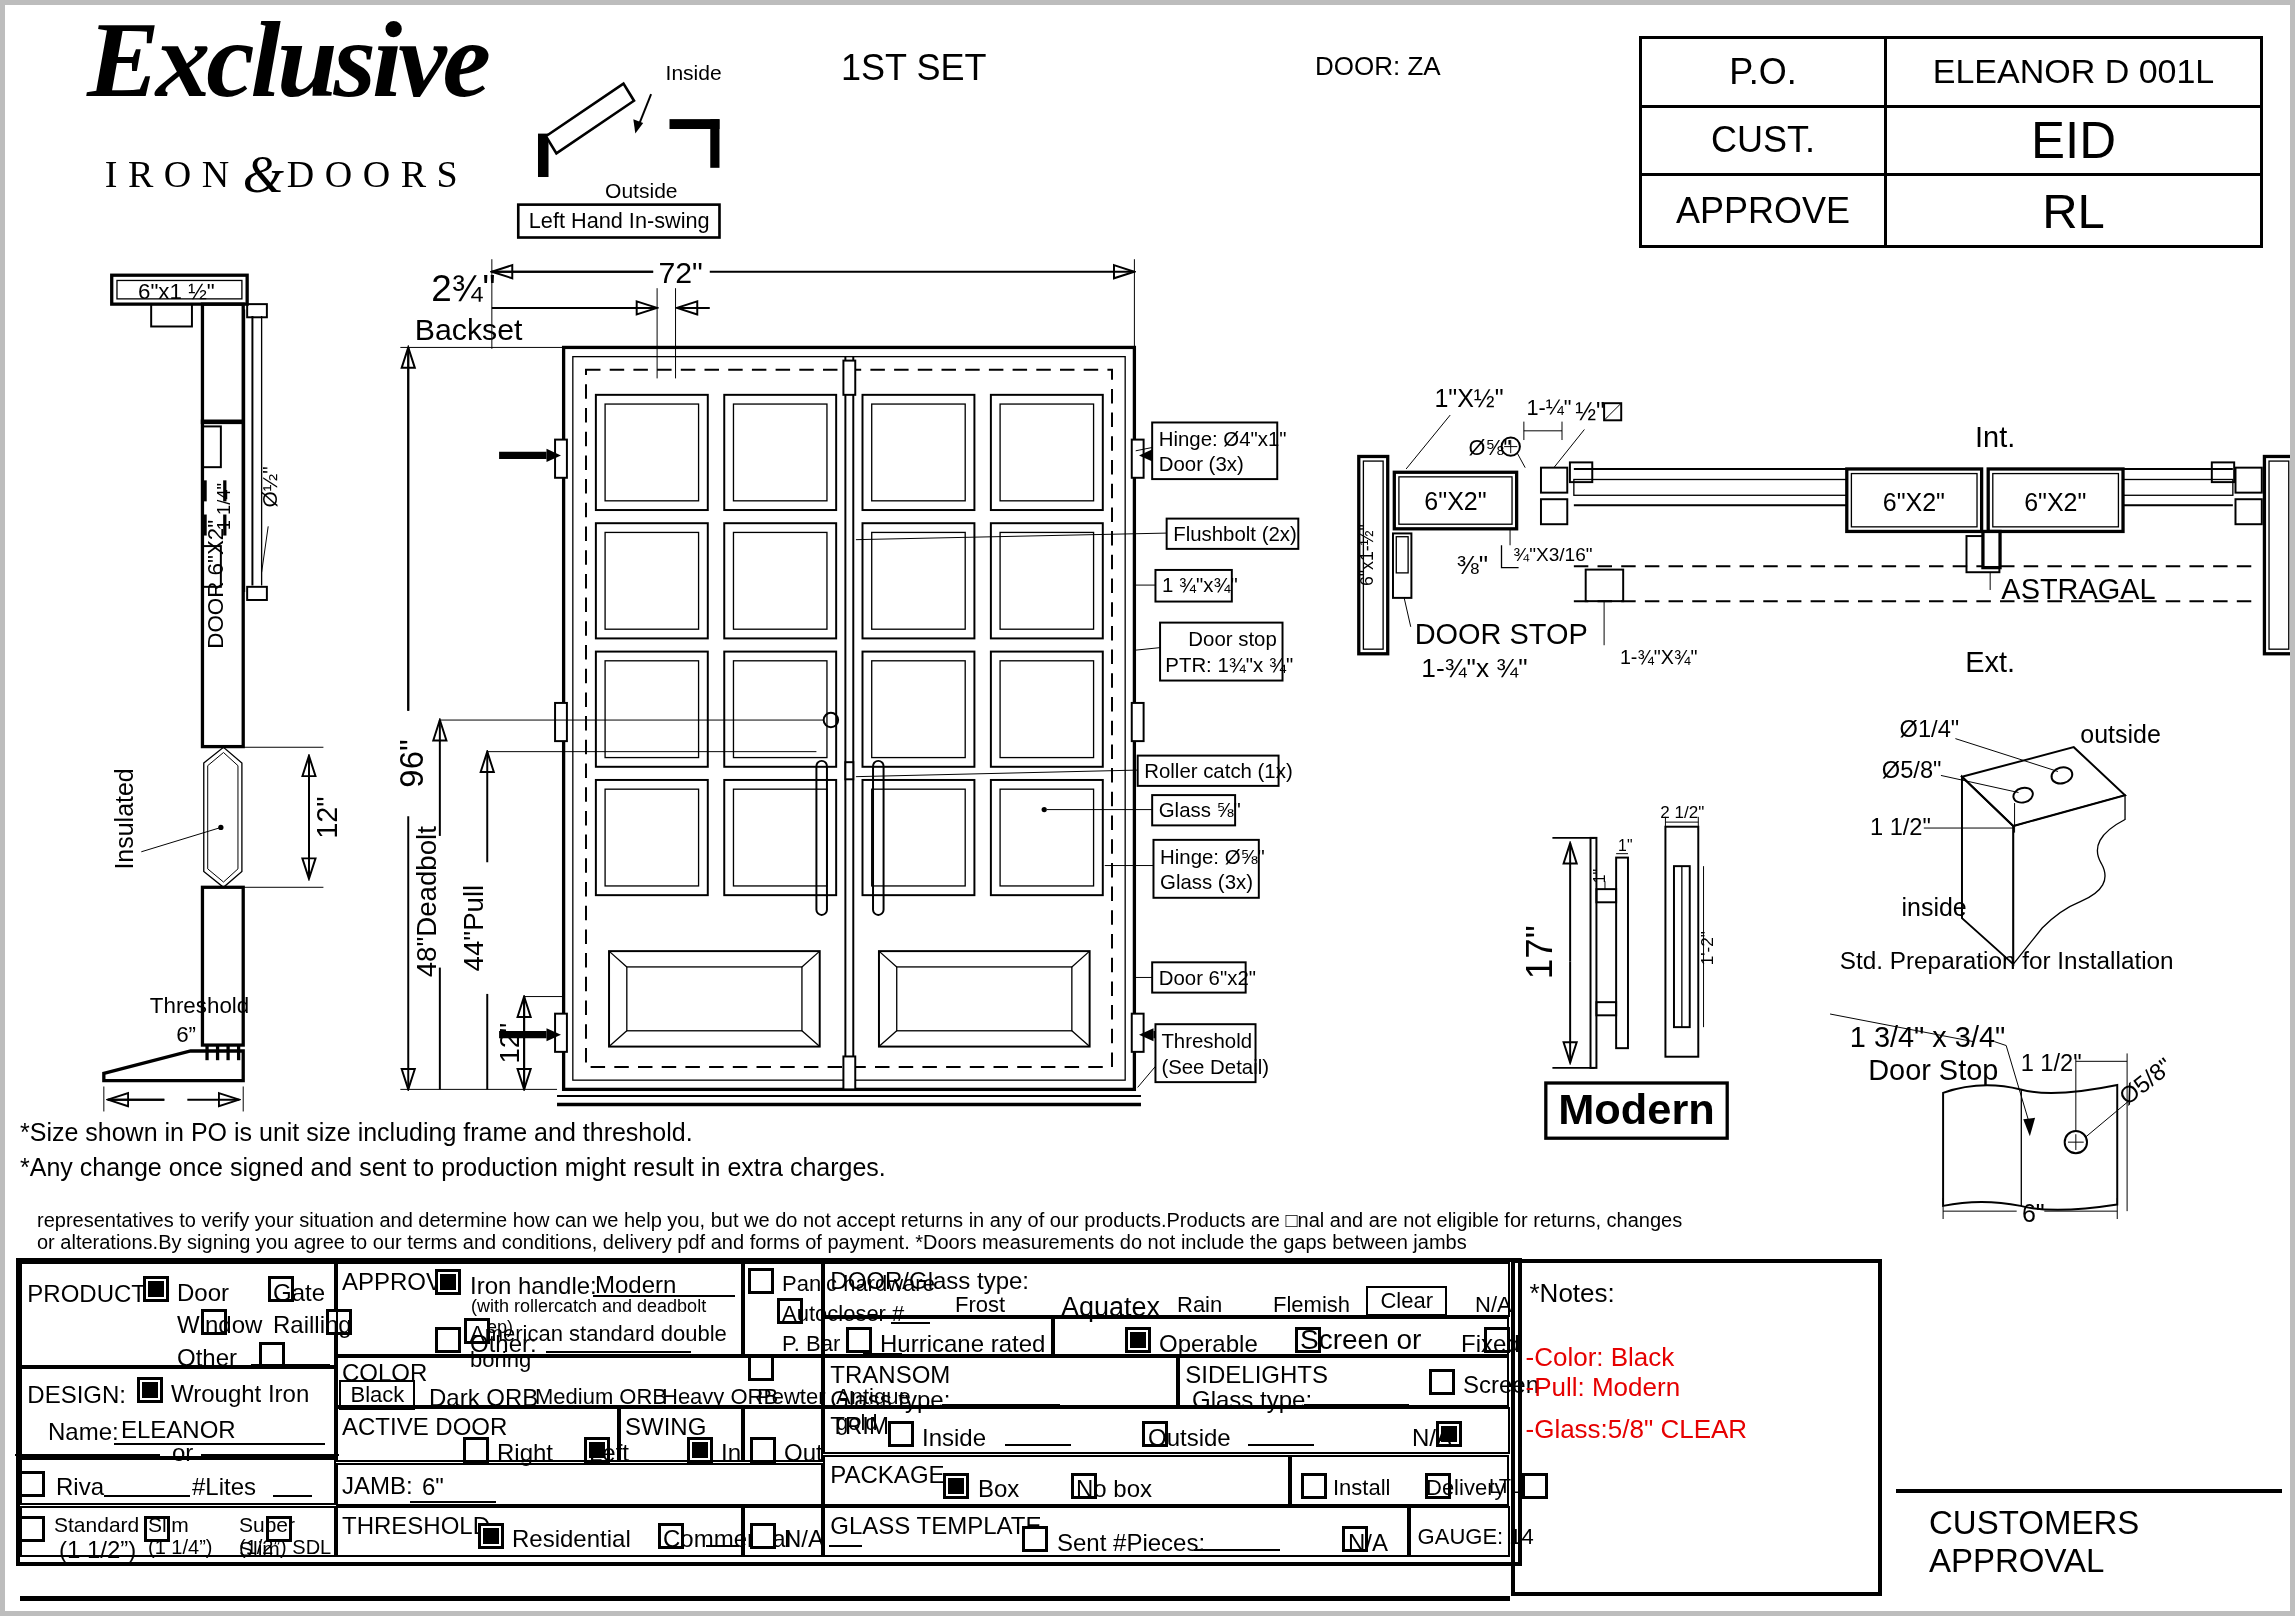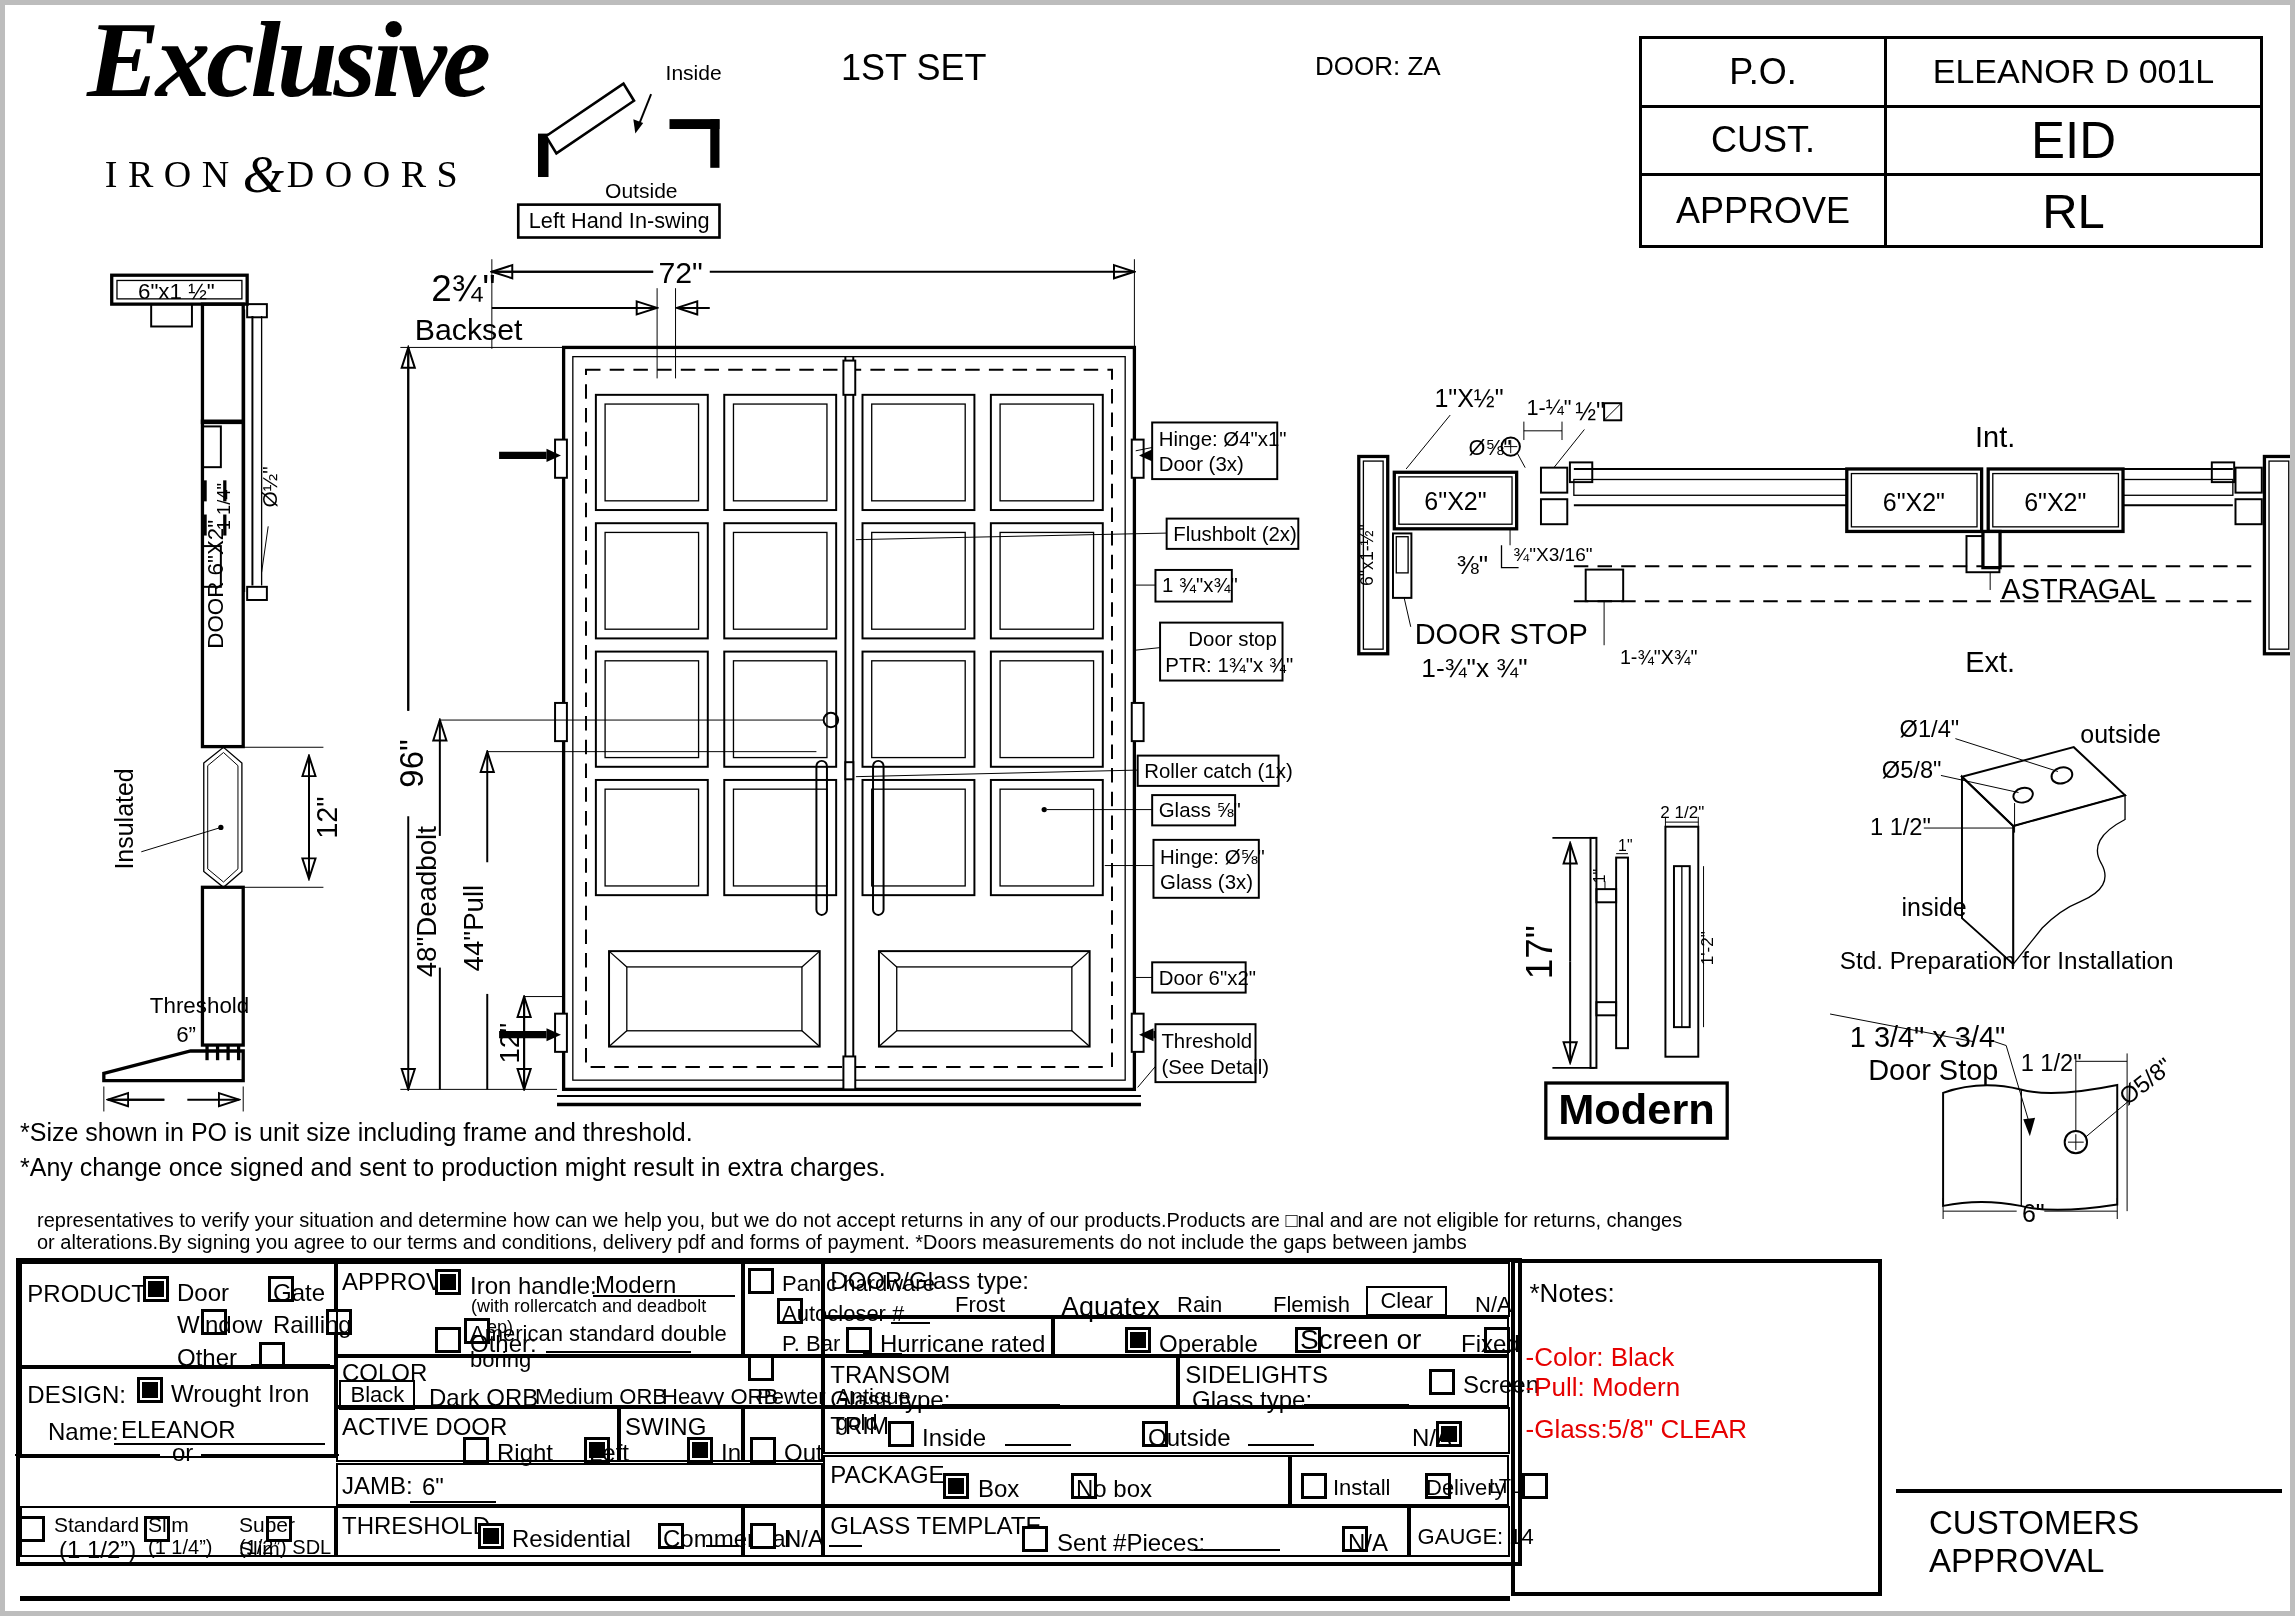--- a/index.html
+++ b/index.html
@@ -486,20 +486,27 @@
   <span class="cb abs on" style="left:115px;top:8px"></span>
   <span class="abs lbl" style="left:149px;top:10.5px">Wrought Iron</span>
   <span class="abs lbl" style="left:26px;top:49px">Name:</span>
   <span class="abs lbl" style="left:99px;top:47px">ELEANOR</span>
   <span class="blank abs" style="left:92px;top:71px;width:211px"></span>
   <span class="blank abs" style="left:-6.6px;top:82px;width:145px"></span>
   <span class="abs lbl" style="left:150px;top:70px">or</span>
   <span class="blank abs" style="left:179px;top:82px;width:138px"></span>
 </div>
 
+<div class="cell" style="left:20px;top:1458px;width:316px;height:47px">
+  <span class="cb abs" style="left:-2.6px;top:10.5px"></span>
+  <span class="abs lbl" style="left:34px;top:13px">Riva</span>
+  <span class="blank abs" style="left:82px;top:32px;width:86px"></span>
+  <span class="abs lbl" style="left:170px;top:13px">#Lites</span>
+  <span class="blank abs" style="left:251px;top:32px;width:39px"></span>
+</div>
 
 <div class="cell" style="left:20px;top:1506px;width:316px;height:51px">
   <span class="cb abs" style="left:-2.6px;top:8px"></span>
   <span class="abs" style="left:32px;top:5.3px;font-size:21px">Standard</span>
   <span class="abs" style="left:37px;top:28px;font-size:24px">(1 1/2”)</span>
   <span class="cb abs" style="left:93px;top:8px"></span>
   <span class="abs" style="left:126px;top:5.3px;font-size:21px">Slim</span>
   <span class="abs" style="left:126px;top:28px;font-size:20px">(1 1/4”)</span>
   <span class="cb abs" style="left:186px;top:8px"></span>
   <span class="abs" style="left:217px;top:5.3px;font-size:21px">Super Slim</span>

